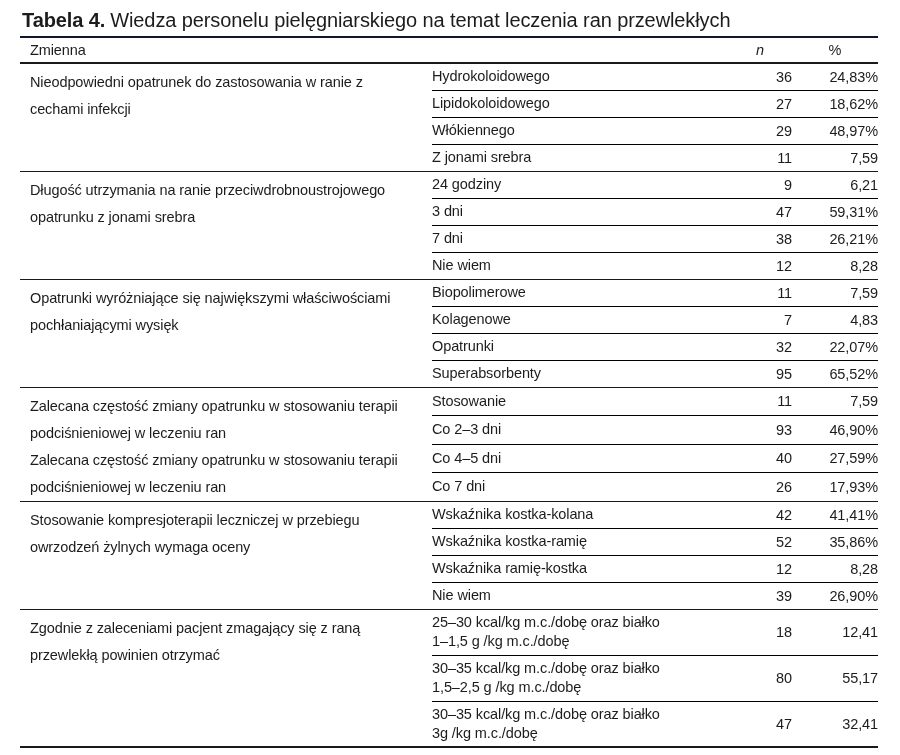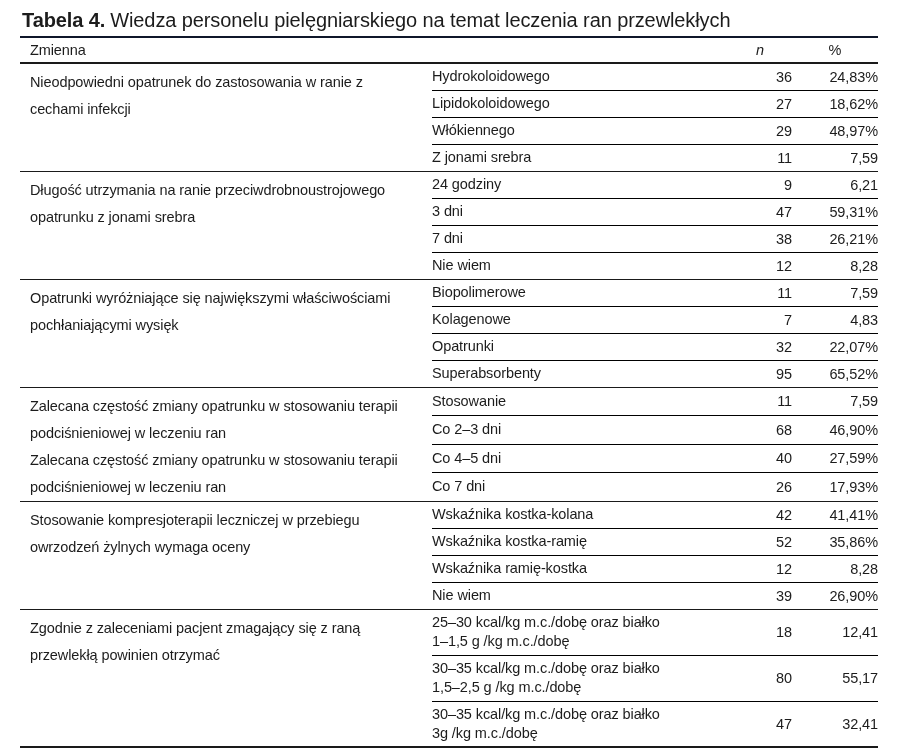--- a/index.html
+++ b/index.html
@@ -164,21 +164,21 @@
       <td class="var" rowspan="4">
         <div class="var-first">Zalecana częstość zmiany opatrunku w stosowaniu terapii podciśnieniowej w leczeniu ran</div>
         <div>Zalecana częstość zmiany opatrunku w stosowaniu terapii podciśnieniowej w leczeniu ran</div>
       </td>
       <td class="ans">Stosowanie</td>
       <td class="num">11</td>
       <td class="num">7,59</td>
     </tr>
     <tr class="sub">
       <td class="ans">Co 2–3 dni</td>
-      <td class="num">68</td>
+      <td class="num">93</td>
       <td class="num">46,90%</td>
     </tr>
     <tr class="sub">
       <td class="ans">Co 4–5 dni</td>
       <td class="num">40</td>
       <td class="num">27,59%</td>
     </tr>
     <tr class="sub">
       <td class="ans">Co 7 dni</td>
       <td class="num">26</td>

